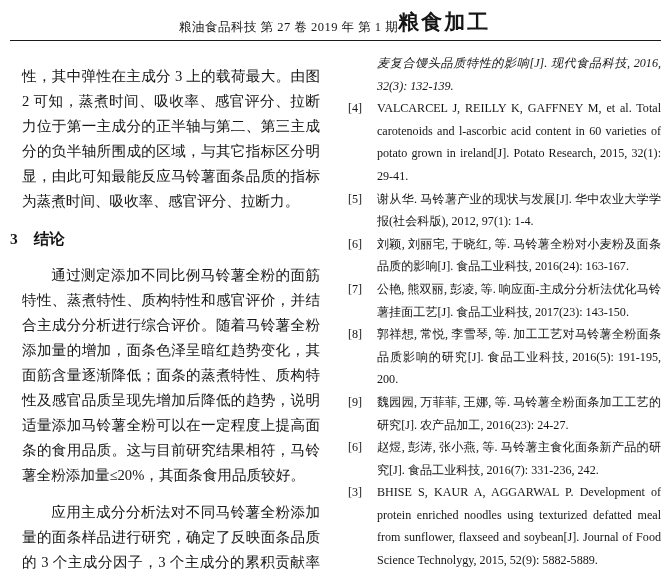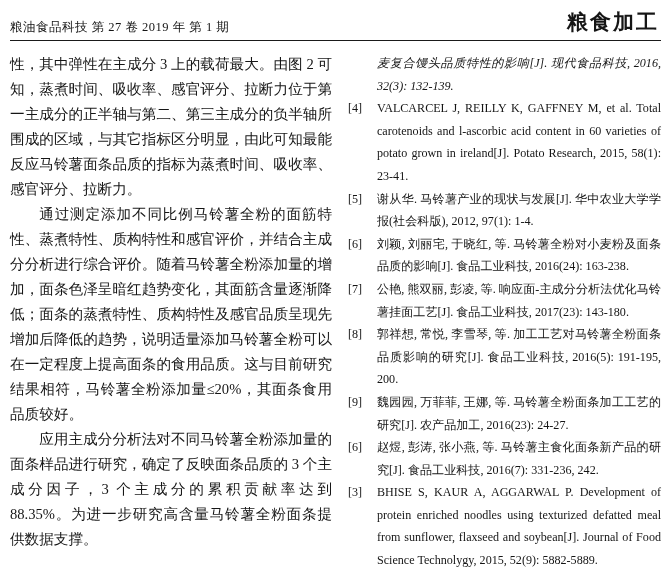--- a/index.html
+++ b/index.html
@@ -15,21 +15,21 @@
     color: #151515;
   }
   .page {
     box-sizing: border-box;
     width: 671px;
     height: 569px;
     padding: 6px 10px 0 10px;
   }
   .header {
     display: flex;
-    justify-content: space-between;
+    justify-content: center;
     align-items: flex-end;
     padding: 2px 2px 4px 0;
   }
   .journal-info {
     font-size: 12.5px;
     letter-spacing: 0.5px;
   }
   .section-label {
     font-size: 21px;
     font-weight: bold;
@@ -51,21 +51,21 @@
     line-height: 25px;
     text-align: justify;
   }
   .col-right {
     flex: 1;
     font-size: 12.1px;
     line-height: 22.6px;
     text-align: justify;
   }
   .para {
-    margin: 0;
+    margin: 12px;
   }
   .para.indent {
     text-indent: 2em;
   }
   .heading {
     font-weight: bold;
     font-size: 15.5px;
     margin: 5px 0 4px 0;
     text-align: left;
   }
@@ -97,42 +97,45 @@
   <div class="header">
     <span class="journal-info">粮油食品科技 第 27 卷 2019 年 第 1 期</span>
     <span class="section-label">粮食加工</span>
   </div>
   <div class="rule"></div>
 
   <div class="columns">
 
     <div class="col-left">
       <p class="para">性，其中弹性在主成分 3 上的载荷最大。由图 2 可知，蒸煮时间、吸收率、感官评分、拉断力位于第一主成分的正半轴与第二、第三主成分的负半轴所围成的区域，与其它指标区分明显，由此可知最能反应马铃薯面条品质的指标为蒸煮时间、吸收率、感官评分、拉断力。</p>
+      <div class="heading">
+        <span class="heading-num">3</span><span>结论</span>
+      </div>
       <p class="para indent">通过测定添加不同比例马铃薯全粉的面筋特性、蒸煮特性、质构特性和感官评价，并结合主成分分析进行综合评价。随着马铃薯全粉添加量的增加，面条色泽呈暗红趋势变化，其面筋含量逐渐降低；面条的蒸煮特性、质构特性及感官品质呈现先增加后降低的趋势，说明适量添加马铃薯全粉可以在一定程度上提高面条的食用品质。这与目前研究结果相符，马铃薯全粉添加量≤20%，其面条食用品质较好。</p>
       <p class="para indent">应用主成分分析法对不同马铃薯全粉添加量的面条样品进行研究，确定了反映面条品质的 3 个主成分因子，3 个主成分的累积贡献率达到 88.35%。为进一步研究高含量马铃薯全粉面条提供数据支撑。</p>
     </div>
 
     <div class="col-right">
       <div class="ref-cont">麦复合馒头品质特性的影响[J]. 现代食品科技, 2016, 32(3): 132-139.</div>
 
       <div class="ref-row">
         <span class="ref-label">[4]</span>
-        <span class="ref-text">VALCARCEL J, REILLY K, GAFFNEY M, et al. Total carotenoids and l-ascorbic acid content in 60 varieties of potato grown in ireland[J]. Potato Research, 2015, 58(1): 23-41.</span>
+        <span class="ref-text">VALCARCEL J, REILLY K, GAFFNEY M, et al. Total carotenoids and l-ascorbic acid content in 60 varieties of potato grown in ireland[J]. Potato Research, 2015, 32(1): 29-41.</span>
       </div>
       <div class="ref-row">
         <span class="ref-label">[5]</span>
         <span class="ref-text">谢从华. 马铃薯产业的现状与发展[J]. 华中农业大学学报(社会科版), 2012, 97(1): 1-4.</span>
       </div>
       <div class="ref-row">
         <span class="ref-label">[6]</span>
-        <span class="ref-text">刘颖, 刘丽宅, 于晓红, 等. 马铃薯全粉对小麦粉及面条品质的影响[J]. 食品工业科技, 2016(24): 163-238.</span>
+        <span class="ref-text">刘颖, 刘丽宅, 于晓红, 等. 马铃薯全粉对小麦粉及面条品质的影响[J]. 食品工业科技, 2016(24): 163-167.</span>
       </div>
       <div class="ref-row">
         <span class="ref-label">[7]</span>
-        <span class="ref-text">公艳, 熊双丽, 彭凌, 等. 响应面-主成分分析法优化马铃薯挂面工艺[J]. 食品工业科技, 2017(23): 143-180.</span>
+        <span class="ref-text">公艳, 熊双丽, 彭凌, 等. 响应面-主成分分析法优化马铃薯挂面工艺[J]. 食品工业科技, 2017(23): 143-150.</span>
       </div>
       <div class="ref-row">
         <span class="ref-label">[8]</span>
         <span class="ref-text">郭祥想, 常悦, 李雪琴, 等. 加工工艺对马铃薯全粉面条品质影响的研究[J]. 食品工业科技, 2016(5): 191-195, 200.</span>
       </div>
       <div class="ref-row">
         <span class="ref-label">[9]</span>
         <span class="ref-text">魏园园, 万菲菲, 王娜, 等. 马铃薯全粉面条加工工艺的研究[J]. 农产品加工, 2016(23): 24-27.</span>
       </div>
       <div class="ref-row">

